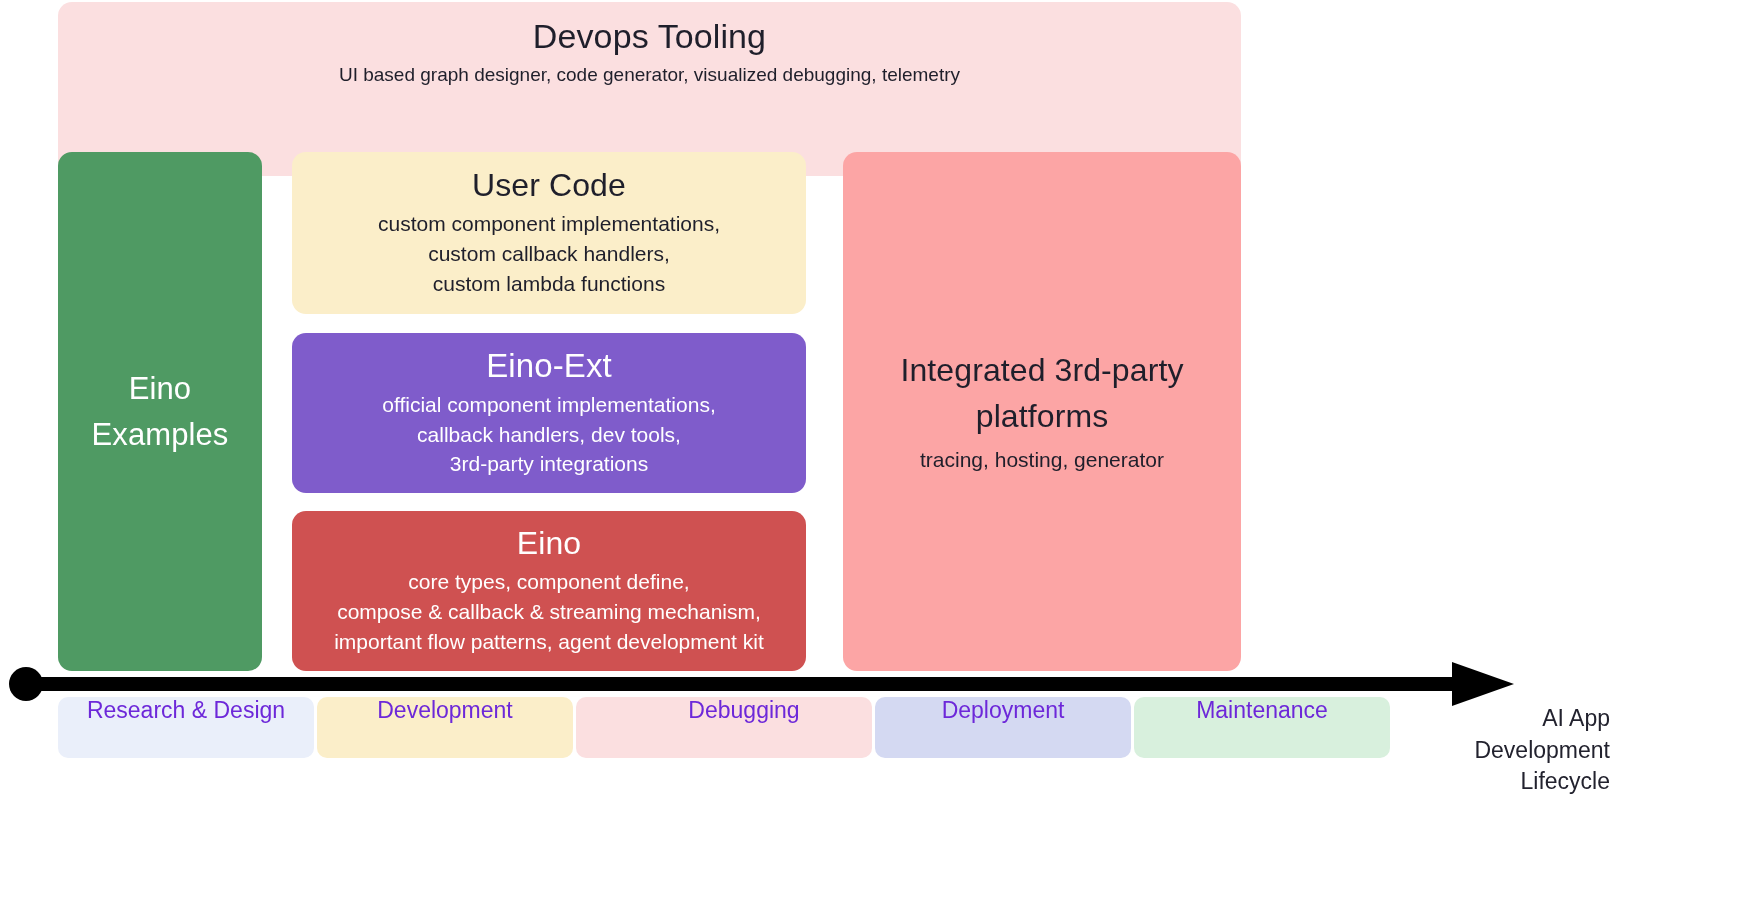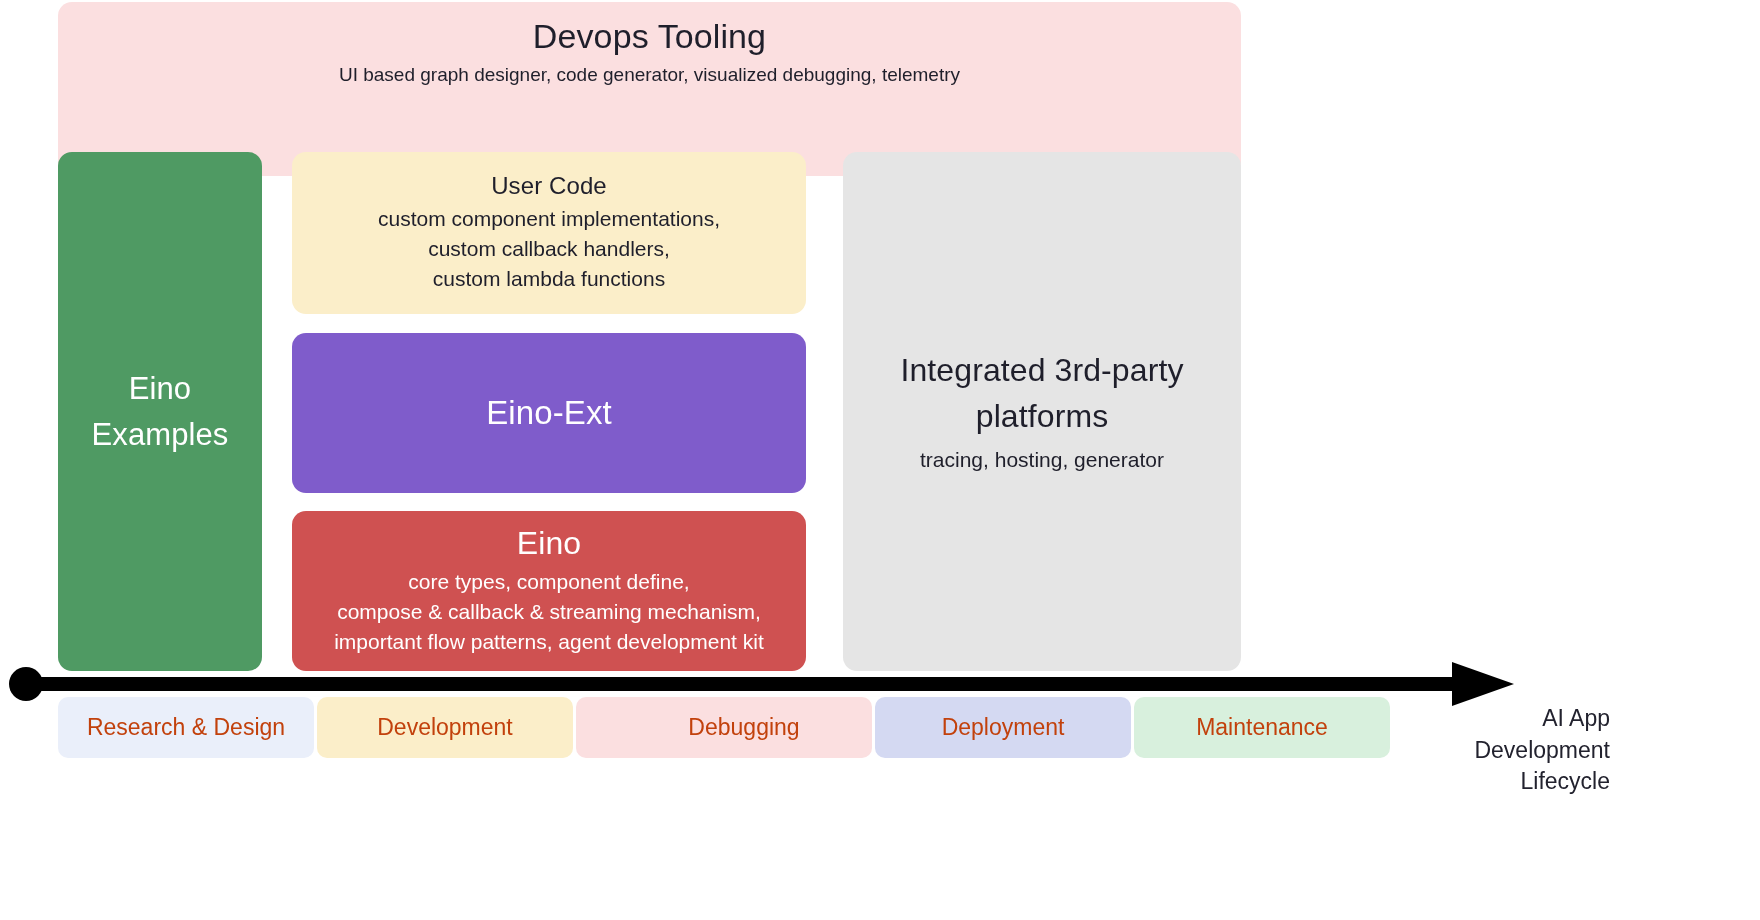--- a/index.html
+++ b/index.html
@@ -69,21 +69,21 @@
   #eino-examples .box-title { font-size: 31px; line-height: 1.46; }
 
   
   #user-code {
     left: 292px;
     top: 152px;
     width: 514px;
     height: 162px;
     background: #fbeec9;
   }
-  #user-code .box-title { font-size: 24px; }
+  #user-code .box-title { font-size: 32px; }
 
   #eino-ext {
     left: 292px;
     top: 333px;
     width: 514px;
     height: 160px;
     background: #7f5ccb;
     color: #ffffff;
   }
   #eino-ext .box-title { font-size: 33px; }
@@ -97,21 +97,21 @@
     color: #ffffff;
   }
   #eino-core .box-title { font-size: 32px; }
 
   
   #third-party {
     left: 843px;
     top: 152px;
     width: 398px;
     height: 519px;
-    background: #e5e5e5;
+    background: #fca5a5;
   }
   #third-party .box-title { font-size: 32px; line-height: 1.42; }
   #third-party .box-sub { font-size: 21px; margin-top: 6px; }
 
   
   #timeline-axis {
     position: absolute;
     left: 8px;
     top: 660px;
     width: 1510px;
@@ -125,24 +125,24 @@
     top: 697px;
     width: 1332px;
     height: 61px;
     display: flex;
   }
   .stage {
     flex: 1 1 0;
     margin-right: 3px;
     border-radius: 10px;
     display: flex;
-    align-items: center;
+    align-items: flex-start;
     justify-content: center;
     font-size: 23px;
-    color: #c2410c;
+    color: #6d28d9;
     box-sizing: border-box;
   }
   .stage:last-child { margin-right: 0; }
 
   
   #axis-caption {
     position: absolute;
     left: 1395px;
     top: 703px;
     width: 215px;
@@ -172,20 +172,25 @@
     <div class="box-title">User Code</div>
     <div class="box-sub">
       <span class="ln">custom component implementations,</span>
       <span class="ln">custom callback handlers,</span>
       <span class="ln">custom lambda functions</span>
     </div>
   </div>
 
   <div class="box" id="eino-ext">
     <div class="box-title">Eino-Ext</div>
+    <div class="box-sub">
+      <span class="ln">official component implementations,</span>
+      <span class="ln">callback handlers, dev tools,</span>
+      <span class="ln">3rd-party integrations</span>
+    </div>
   </div>
 
   <div class="box" id="eino-core">
     <div class="box-title">Eino</div>
     <div class="box-sub">
       <span class="ln">core types, component define,</span>
       <span class="ln">compose &amp; callback &amp; streaming mechanism,</span>
       <span class="ln">important flow patterns, agent development kit</span>
     </div>
   </div>

